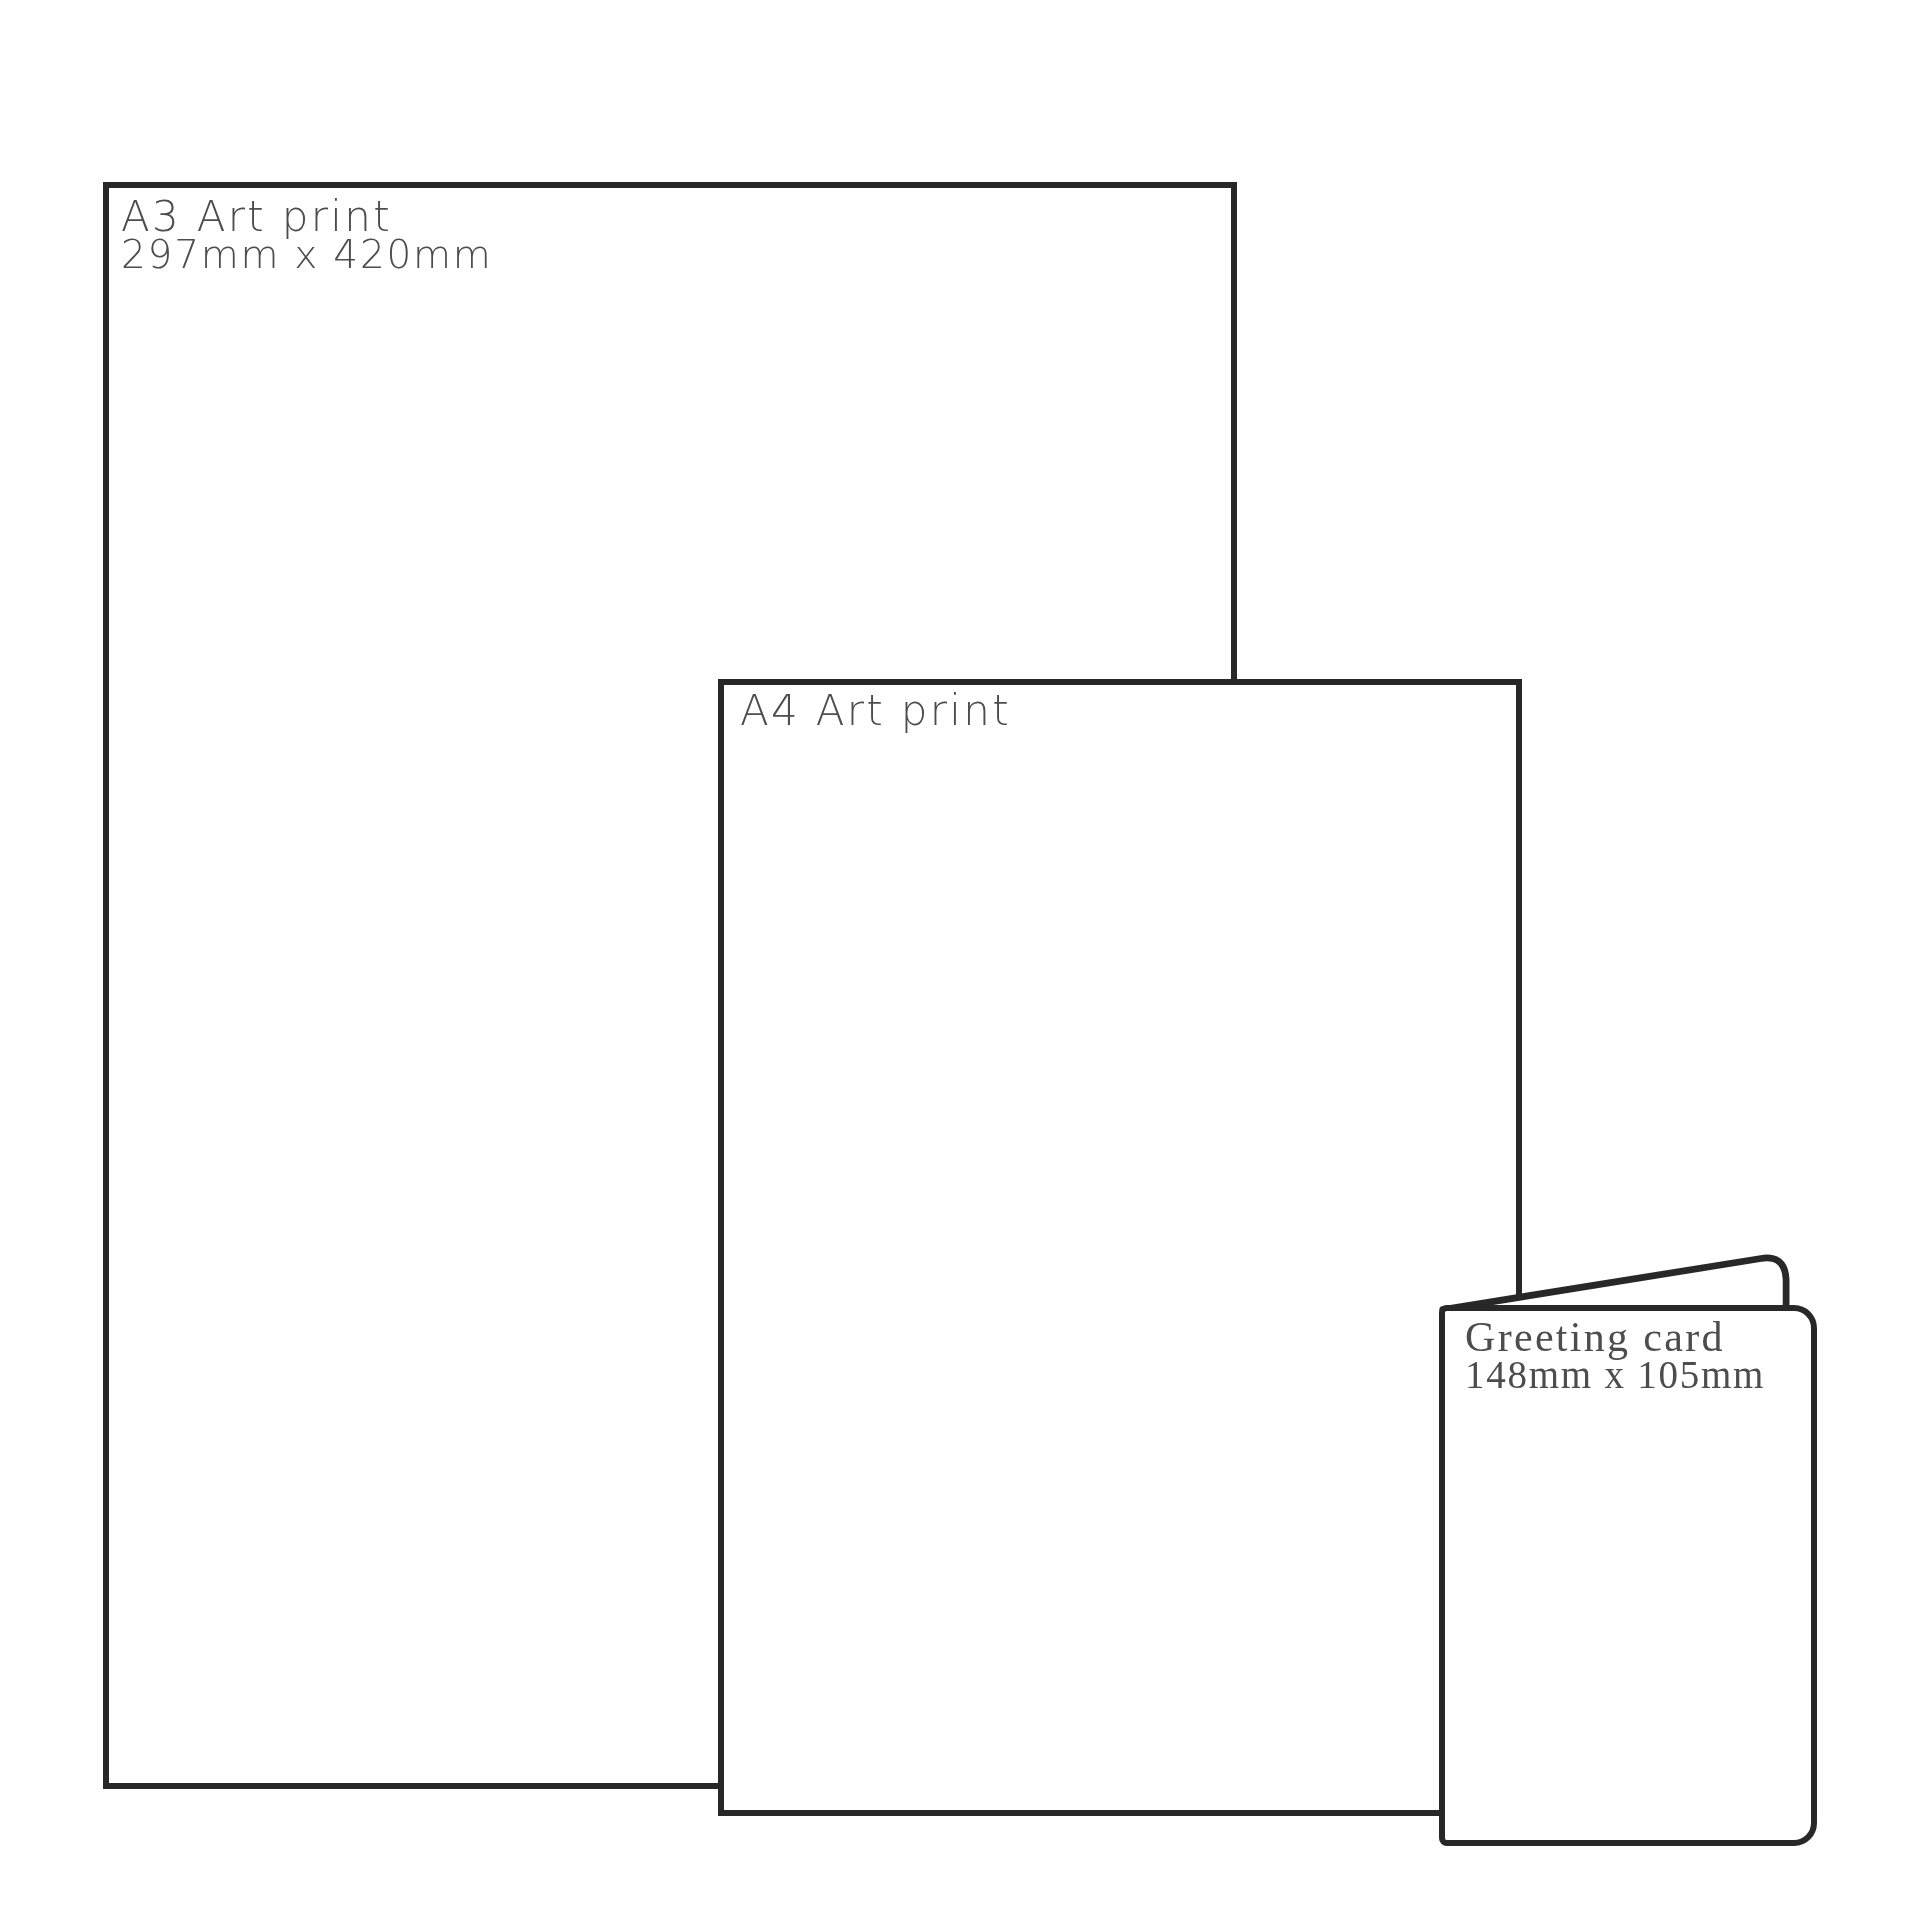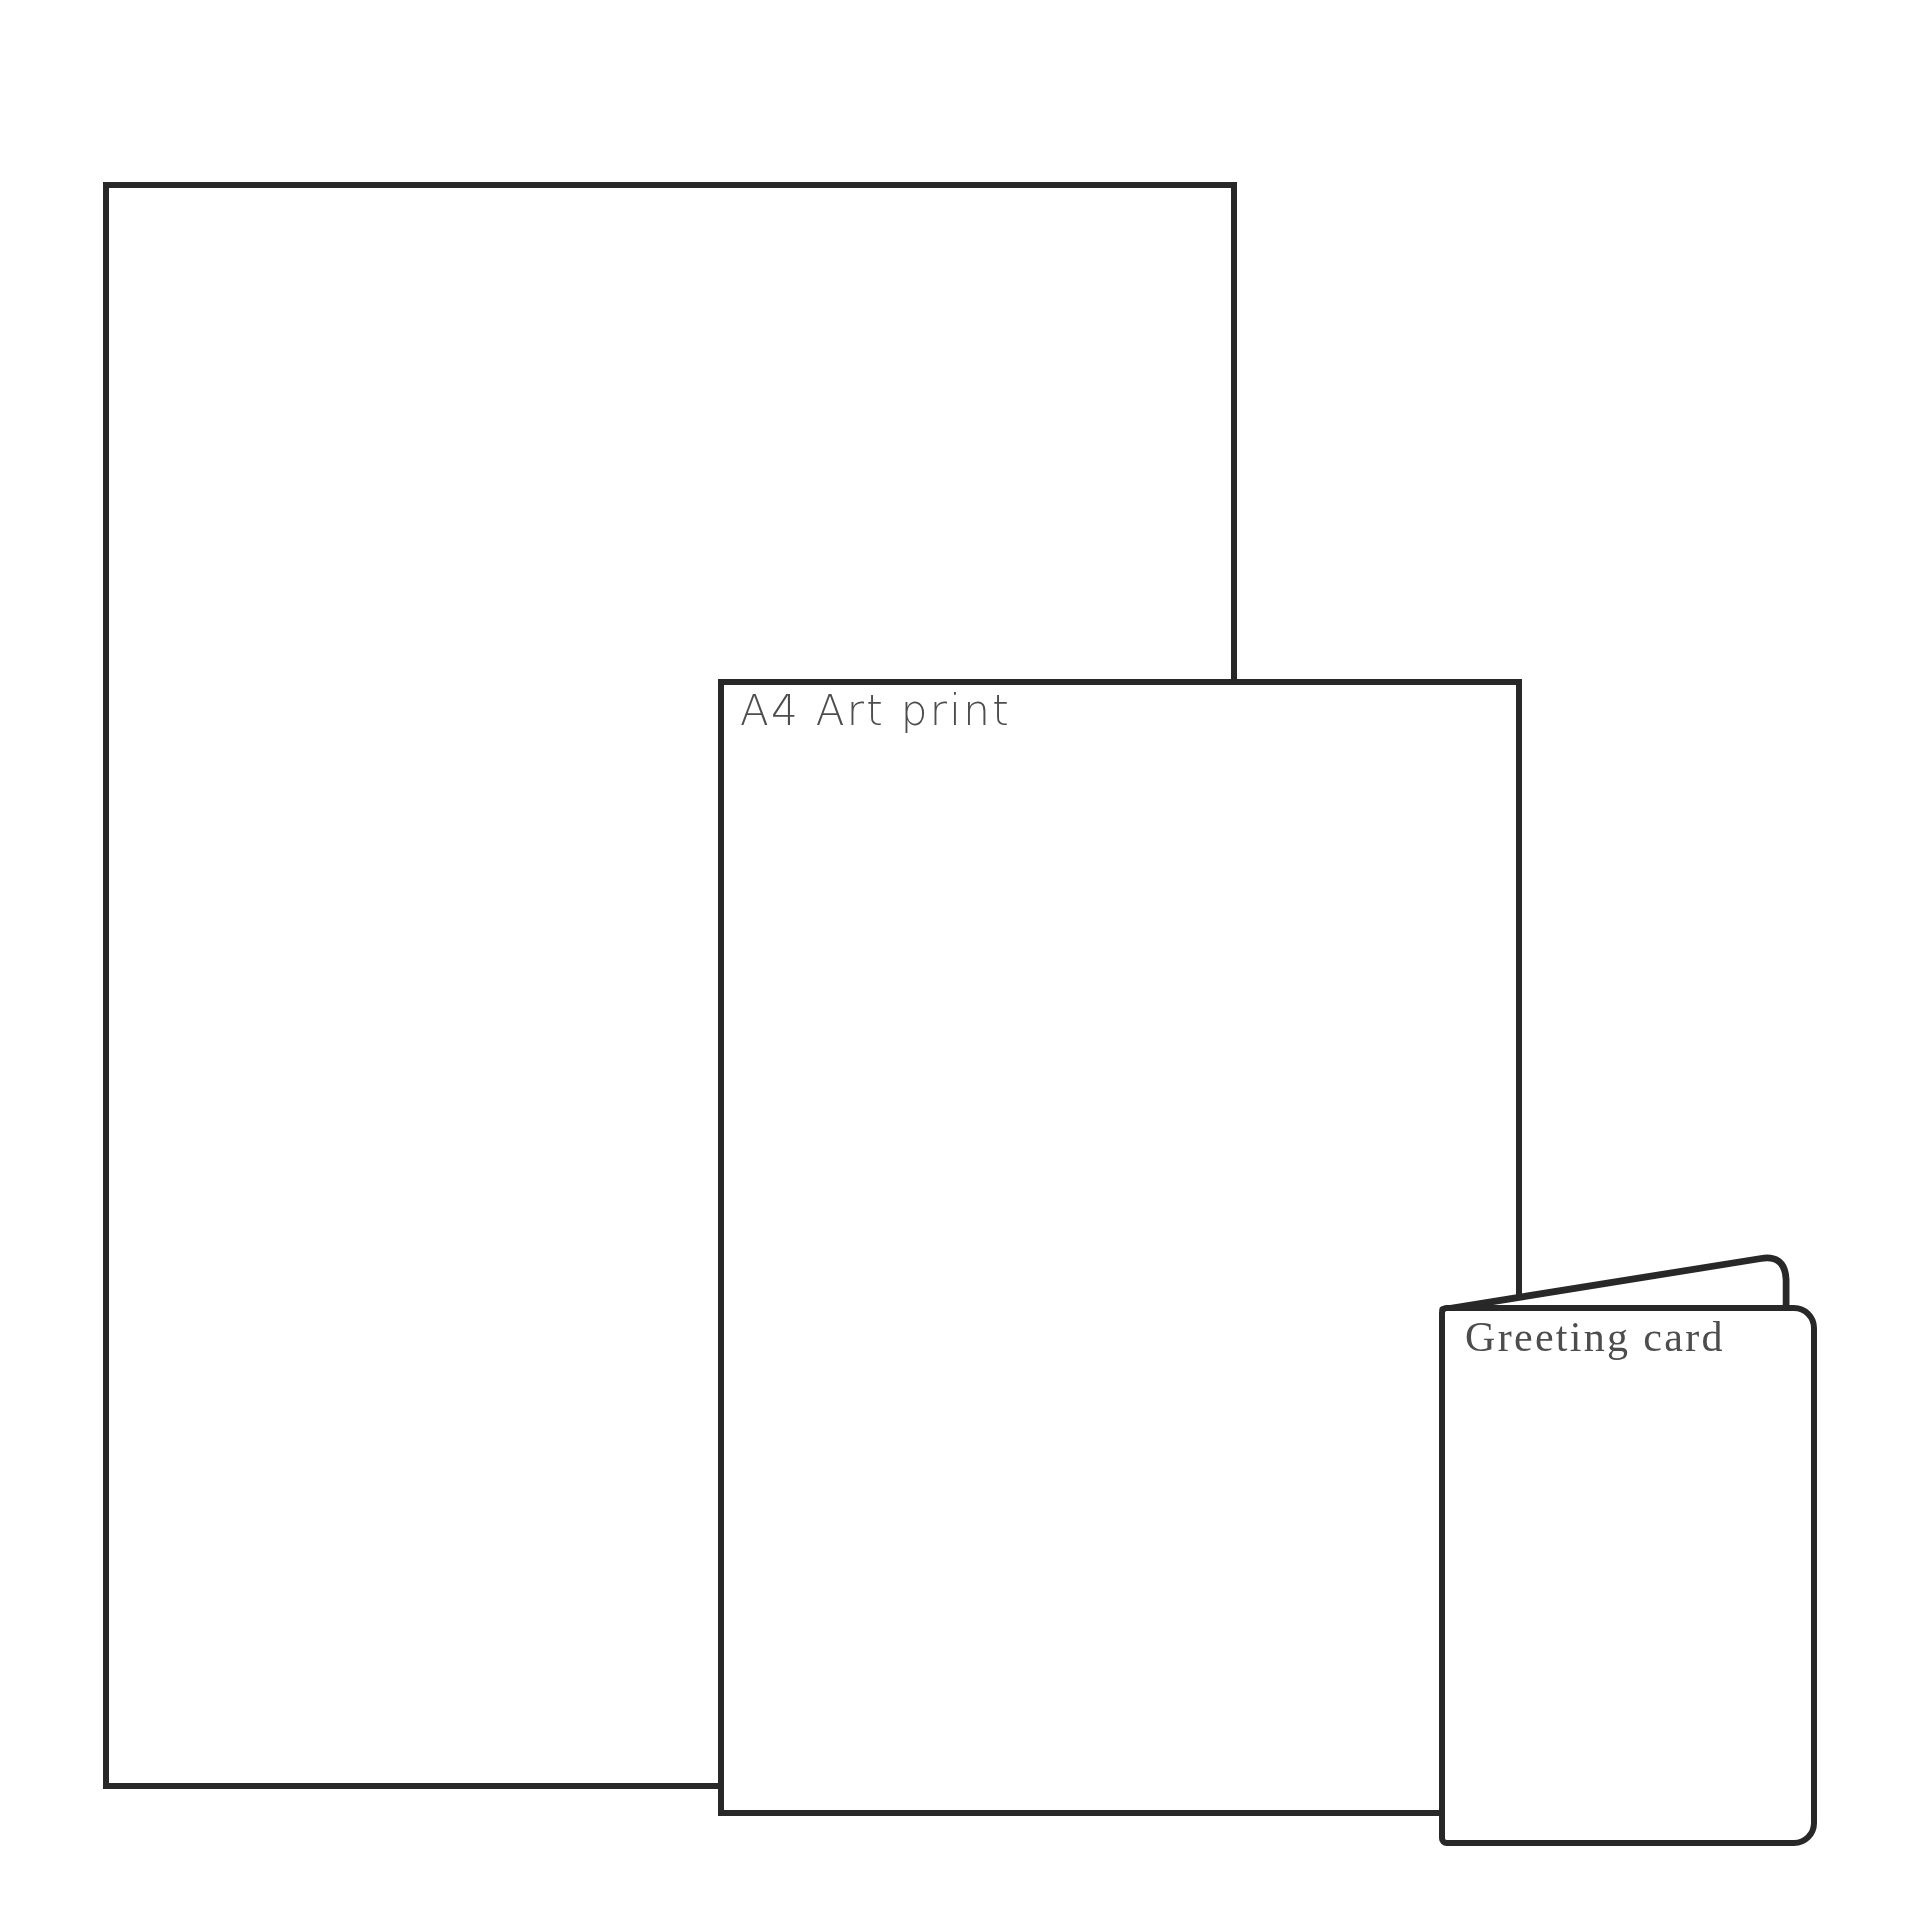--- a/index.html
+++ b/index.html
@@ -63,23 +63,28 @@
 
   <div class="sheet" id="a4-sheet"></div>
 
   <svg id="card-back-svg" viewBox="0 0 410 140" aria-hidden="true">
     <path d="M 14 68 L 344 15 Q 369 11 370 37 L 370 115 Z" fill="#ffffff" stroke="none"></path>
     <path d="M 14 68 L 344 15 Q 369 11 370 37 L 370 115" fill="none" stroke="#282828" stroke-width="7" stroke-linecap="round" stroke-linejoin="round"></path>
   </svg>
 
   <div class="sheet" id="card-front"></div>
 
+  <div class="label" id="a3-label">
+    <div class="title">A3 Art print</div>
+    <div class="dims">297mm x 420mm</div>
+  </div>
 
   <div class="label" id="a4-label">
     <div class="title">A4 Art print</div>
   </div>
 
   <div class="label" id="card-label">
     <div class="title">Greeting card</div>
+    <div class="dims">148mm x 105mm</div>
   </div>
 
 </div>
 
 
 </body></html>

